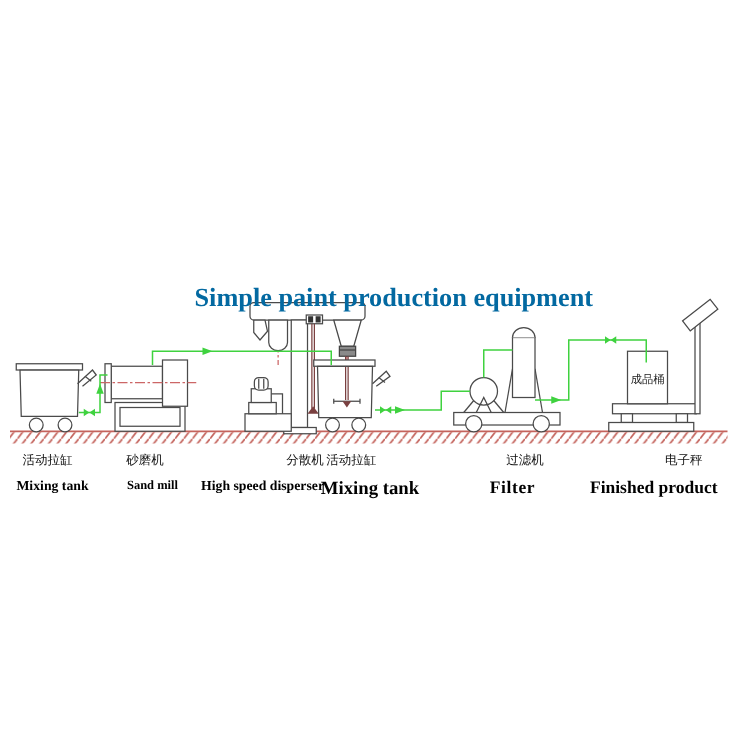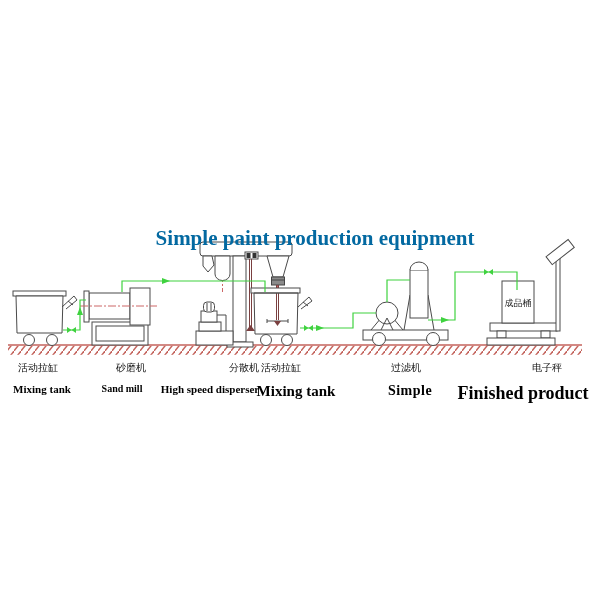--- a/index.html
+++ b/index.html
@@ -5,21 +5,21 @@
   html,body{margin:0;padding:0;background:#fff;}
   #canvas{position:relative;width:600px;height:600px;background:#fff;overflow:hidden;
           font-family:"Liberation Serif","DejaVu Serif",serif;}
   #diagram{position:absolute;left:0;top:0;}
   .lbl{position:absolute;transform:translateX(-50%);white-space:nowrap;color:#111;}
   .zh{top:361px;font-size:10px;font-family:"DejaVu Sans",sans-serif;}
   .en{top:383px;font-weight:bold;color:#000;font-family:Liberation Serif, serif;}
   .title{position:absolute;left:315px;top:191px;transform:translateX(-50%);
          font-size:21px;font-weight:bold;color:#0369a1;white-space:nowrap;margin-top:35px;}
   .fs11{font-size:11px;} .fs13{font-size:10px;} .fs15{font-size:15px;}
-  .fs14{font-size:14px;letter-spacing:.5px;} .fs12{font-size:18px;}
+  .fs14{font-size:14px;letter-spacing:.5px;} .fs12{font-size:14px;}
   .eq{stroke:var(--line,#4a4a4a);stroke-width:1;fill:none;}
   .eqw{stroke:var(--line,#4a4a4a);stroke-width:1;fill:#fff;}
   .grn{stroke:var(--green,#3fd23f);stroke-width:1.2;fill:none;}
   .grnf{fill:var(--green,#3fd23f);stroke:none;}
   .cl{stroke:var(--red_centerline,#cc6666);stroke-width:1;stroke-dasharray:8 2 2 2;fill:none;}
   .shaft{stroke:var(--shaft,#7a4040);stroke-width:1;fill:none;}
   .shaftf{fill:var(--shaft,#7a4040);stroke:none;}
   .gnd{stroke:var(--ground,#c4635c);stroke-width:1.4;}
   .boxlabel{font-size:9px;fill:#222;font-family:"DejaVu Sans",sans-serif;}
 </style>
@@ -146,25 +146,25 @@
       <polyline points="428,320 455,320 455,272 517,272 517,290" class="grn"></polyline>
       <polygon points="441,317 441,323 449,320" class="grnf"></polygon>
       <polygon points="484,269 484,275 488.5,272" class="grnf"></polygon>
       <polygon points="493,269 493,275 488.5,272" class="grnf"></polygon>
     </g>
   </svg>
 
   <div class="title">Simple paint production equipment</div>
 
   <div class="lbl zh" style="left:38px">活动拉缸</div>
-  <div class="lbl zh" style="left:131px">砂磨机</div>
+  <div class="lbl zh" style="left:116px">砂磨机</div>
   <div class="lbl zh" style="left:244px">分散机</div>
   <div class="lbl zh" style="left:281px">活动拉缸</div>
-  <div class="lbl zh" style="left:406px">过滤机</div>
+  <div class="lbl zh" style="left:420px">过滤机</div>
   <div class="lbl zh" style="left:547px">电子秤</div>
 
   <div class="lbl en fs11" style="left:42px">Mixing tank</div>
   <div class="lbl en fs13" style="left:122px">Sand mill</div>
   <div class="lbl en fs11" style="left:210px">High speed disperser</div>
   <div class="lbl en fs15" style="left:296px">Mixing tank</div>
-  <div class="lbl en fs14" style="left:410px">Simple</div>
+  <div class="lbl en fs14" style="left:410px">Filter</div>
   <div class="lbl en fs12" style="left:523px">Finished product</div>
 </div>
 
 </body></html>

